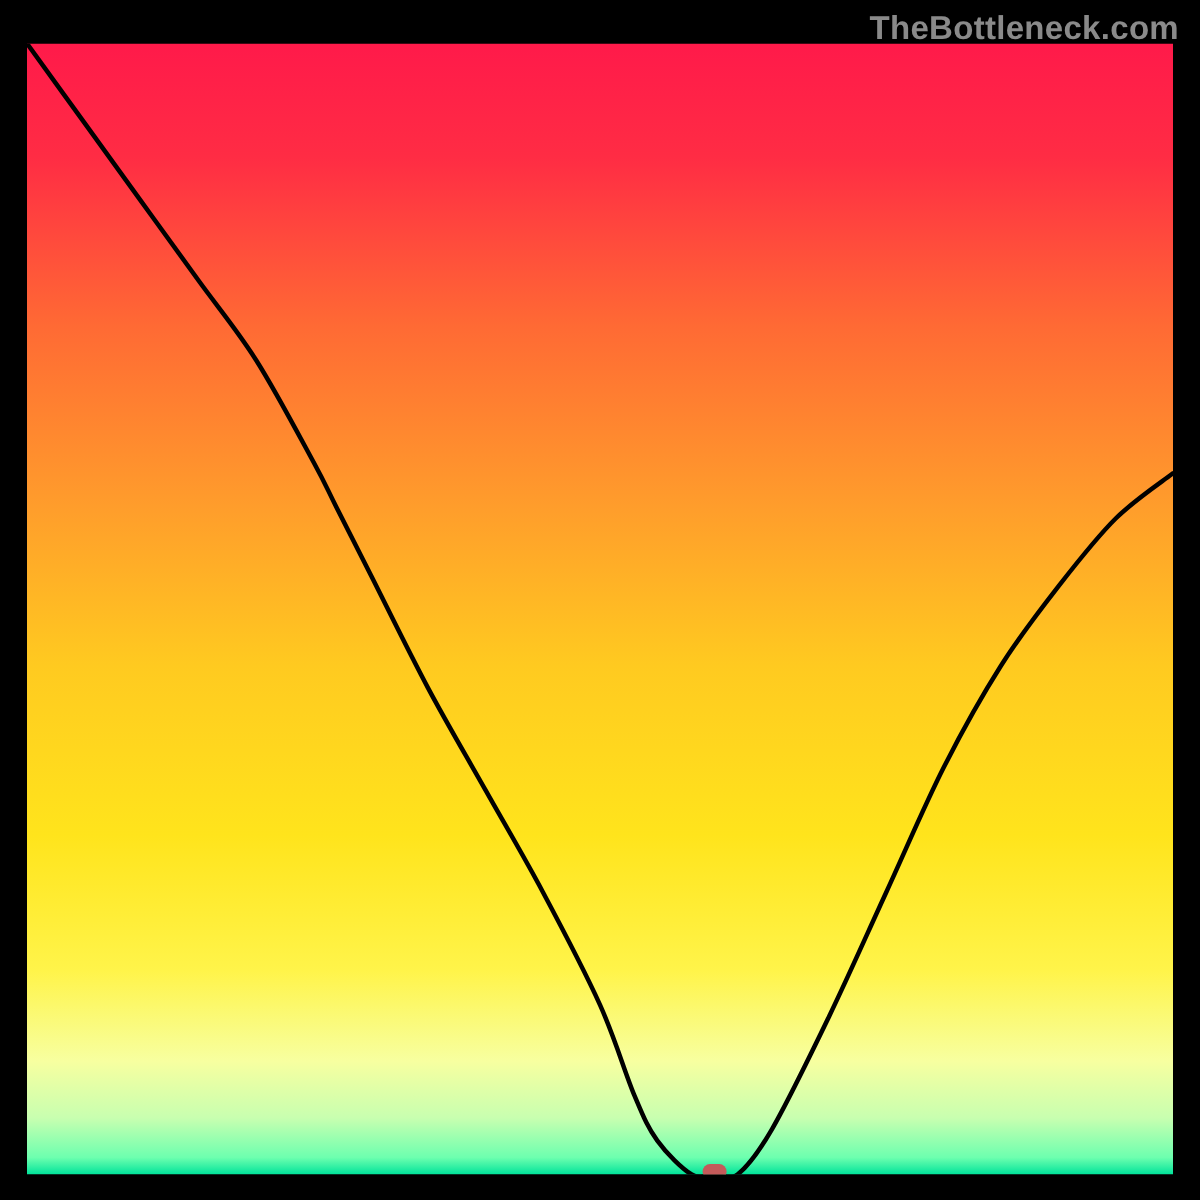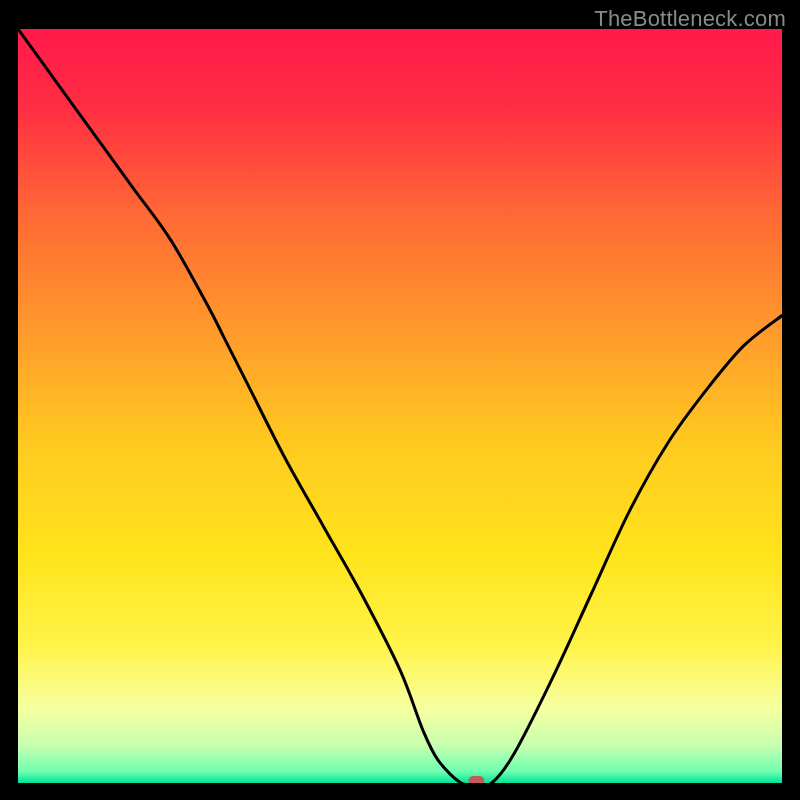--- a/index.html
+++ b/index.html
@@ -13,21 +13,21 @@
     height: 800px;
     position: relative;
     background: #000;
   }
   .watermark {
     position: absolute;
     top: 6px;
     right: 14px;
     color: #8a8a8a;
     font-size: 22px;
-    font-weight: 400;
+    font-weight: 700;
     letter-spacing: 0.2px;
     z-index: 20;
   }
   .plot-wrap {
     position: absolute;
     left: 18px;
     top: 29px;
     width: 764px;
     height: 754px;
     background: #000;

